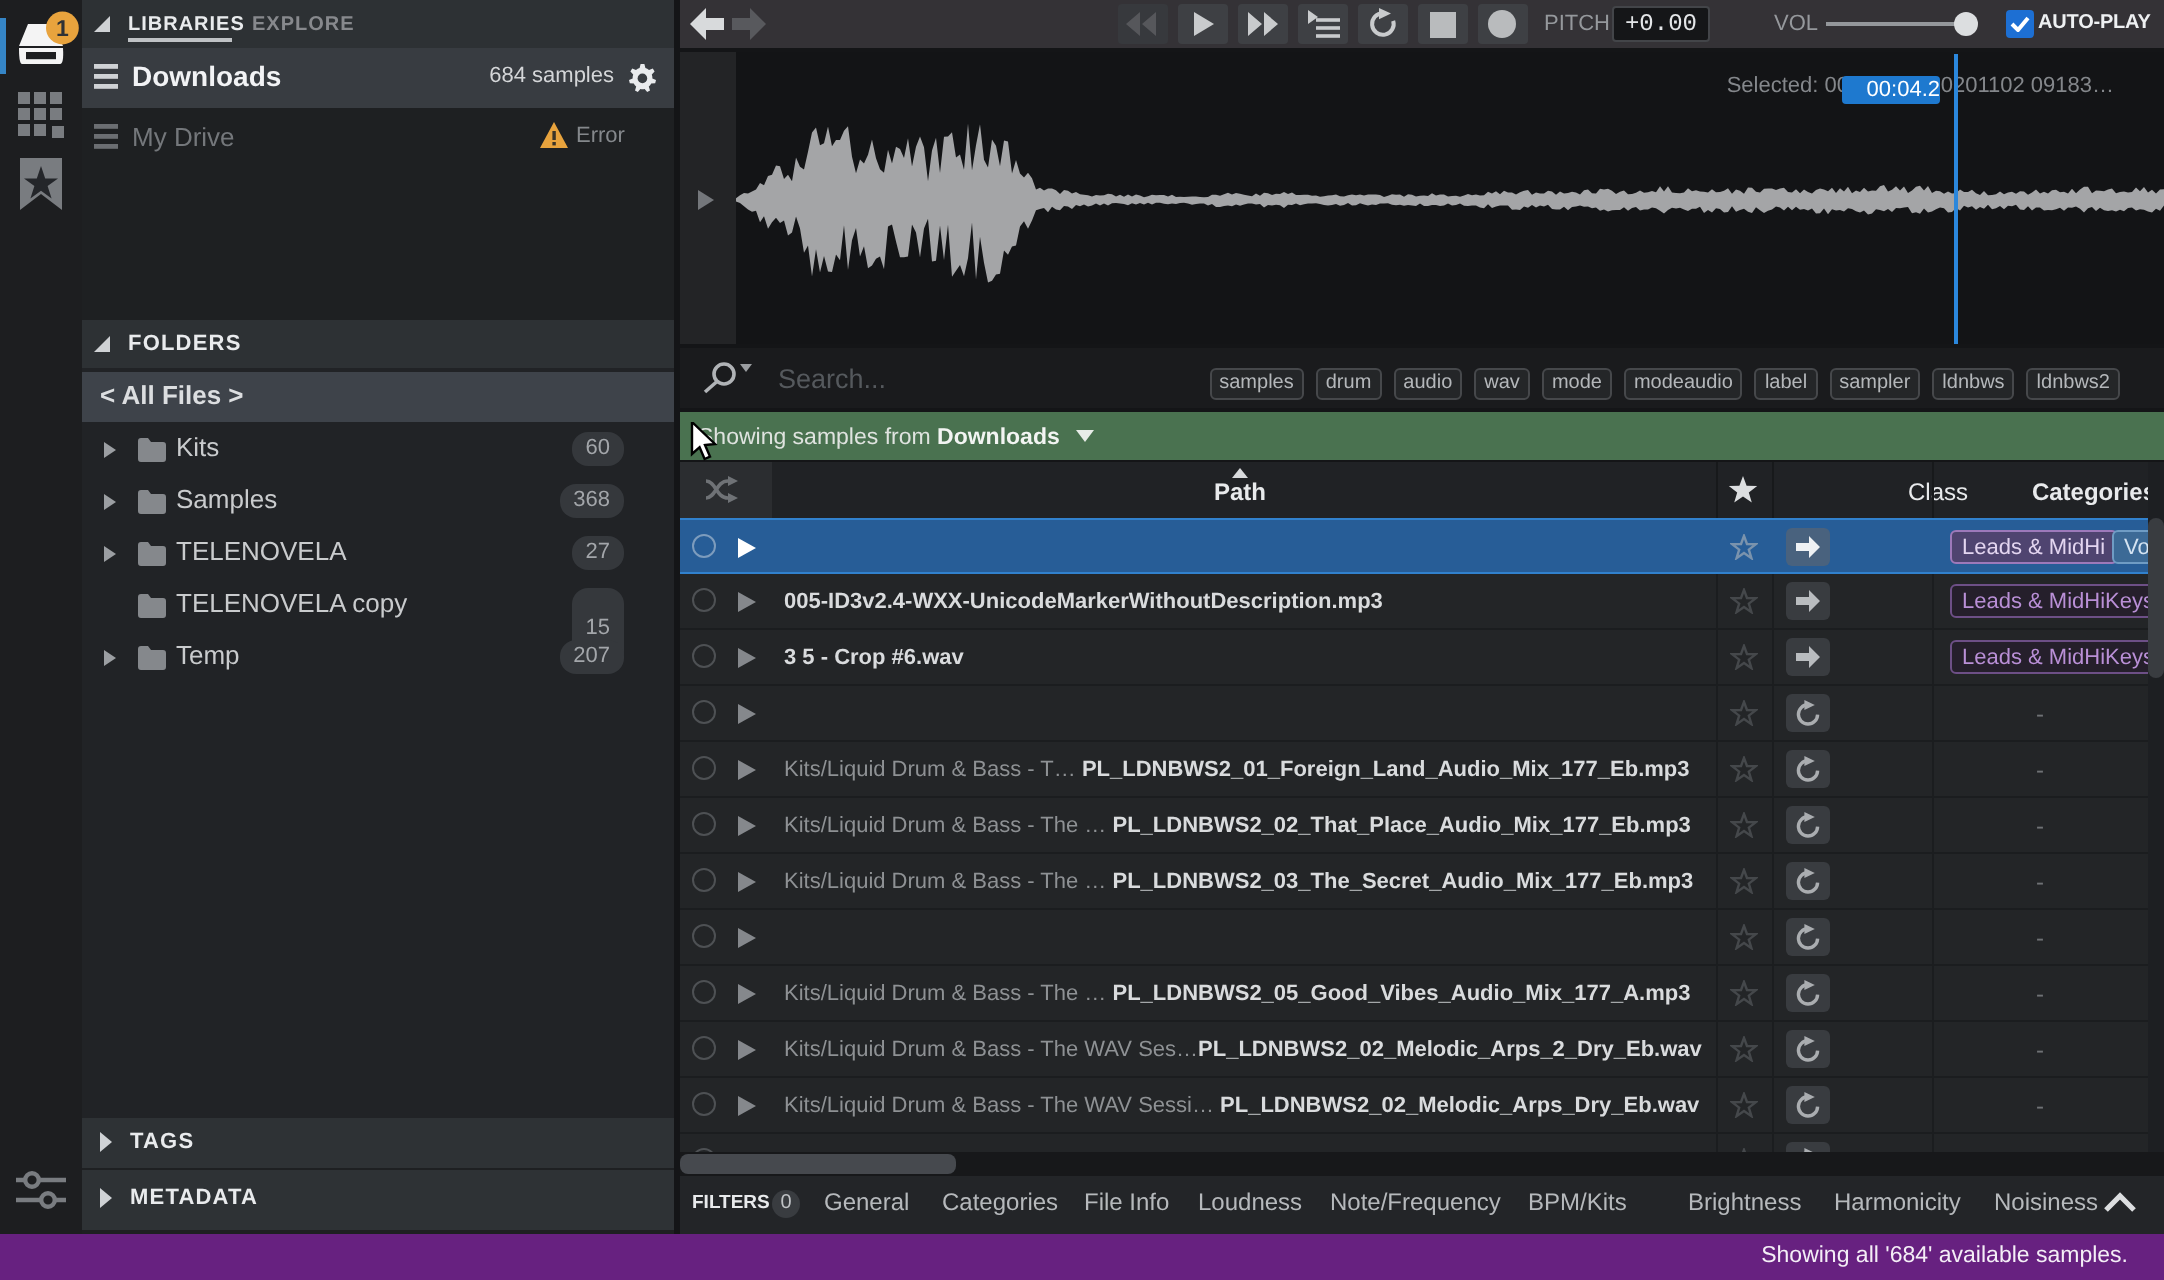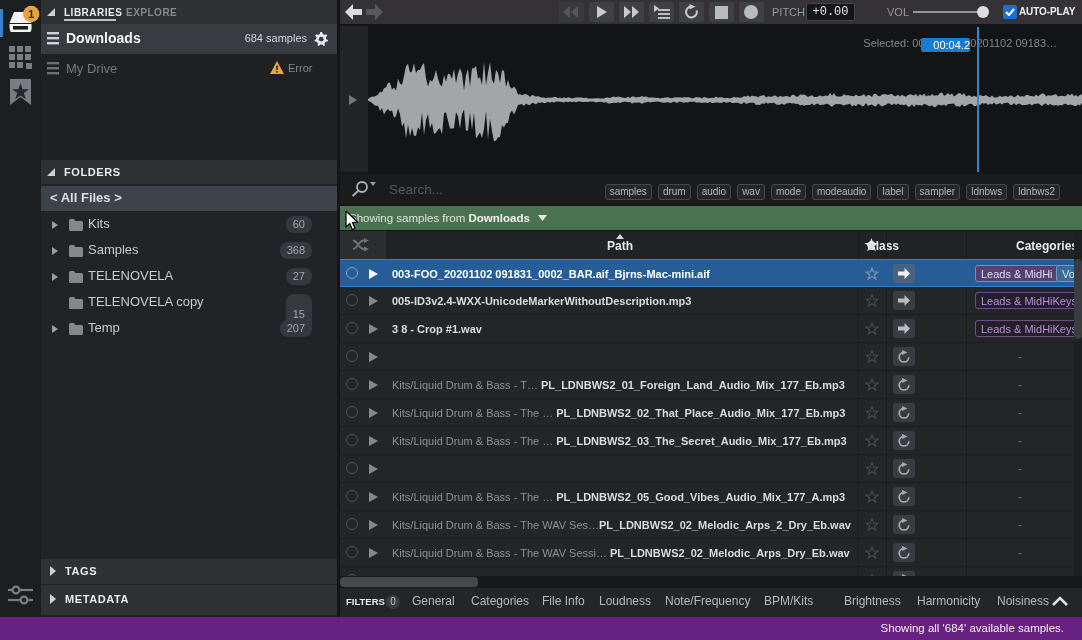--- a/index.html
+++ b/index.html
@@ -269,31 +269,30 @@
       <path d="M0 11 C5 11 5 2.5 11 2.5"></path>
     </g>
     <path d="M11 0 L16 2.5 L11 5 Z" fill="#6f7276"></path>
     <path d="M11 8.5 L16 11 L11 13.5 Z" fill="#6f7276"></path>
   </svg>
   <div class="abs" style="left:570px;top:239px;width:100px;text-align:center;font-size:12px;font-weight:bold;color:#e8eaec;">Path</div>
   <div class="abs" style="left:616px;top:234px;width:0;height:0;border-left:4px solid transparent;border-right:4px solid transparent;border-bottom:5px solid #d8dadc;"></div>
   <svg class="abs" style="left:864px;top:238px;" width="15" height="14" viewBox="0 0 15 14">
       <path d="M7.5 0 L9.3 4.9 L14.6 5 L10.4 8.2 L11.9 13.2 L7.5 10.2 L3.1 13.2 L4.6 8.2 L0.4 5 L5.7 4.9 Z" fill="#dcdee0"></path>
     </svg>
-  <div class="abs" style="left:867px;top:239px;width:80px;text-align:left;font-size:12px;font-weight:bold;color:#e8eaec;">Class</div>
+  <div class="abs" style="left:904px;top:239px;width:80px;text-align:right;font-size:12px;font-weight:normal;color:#e8eaec;">Class</div>
   <div class="abs" style="left:966px;top:239px;width:112px;text-align:right;font-size:12px;font-weight:bold;color:#e8eaec;">Categories</div>
   <div class="coldiv" style="left:858px;top:231px;height:345px;"></div>
   <div class="coldiv" style="left:886px;top:231px;height:345px;"></div>
   <div class="coldiv" style="left:966px;top:231px;height:345px;"></div>
 
   <div class="abs" id="rows">
       <div class="row sel" style="top:0px;">
         <div class="rowcirc"></div>
         <div class="rowplay"></div>
-        <div class="rowtext"><span class="pre"></span><span class="fn">003-FOO_20201102 091831_0002_BAR.aif_Bjrns-Mac-mini.aif</span></div>
         <div class="rowstar">
           <svg style="position:absolute;left:7px;top:7px;" width="14" height="13" viewBox="0 0 15 14">
             <path d="M7.5 1 L9.1 5.4 L13.9 5.5 L10.1 8.4 L11.5 13 L7.5 10.2 L3.5 13 L4.9 8.4 L1.1 5.5 L5.9 5.4 Z" fill="none" stroke="#7a93ad" stroke-width="1.3"></path>
           </svg>
         </div>
         <div class="classbtn">
           <svg style="position:absolute;left:5px;top:4px;" width="12" height="11" viewBox="0 0 12 11">
             <path d="M6.5 0 L12 5.5 L6.5 11 L6.5 7.5 L0 7.5 L0 3.5 L6.5 3.5 Z" fill="#eef1f4"></path>
           </svg>
         </div>
@@ -322,21 +321,21 @@
         <div class="catcell">
           <span class="catchip" style="left:9px;">Leads &amp; MidHiKeys</span>
         </div>
       </div>
       <div class="row" style="top:56px;">
         <div class="rowcirc"></div>
         <div class="rowplay"></div>
         <div style="position:absolute;left:518px;top:0;width:1px;height:28px;background:#1b1d1f;"></div>
         <div style="position:absolute;left:546px;top:0;width:1px;height:28px;background:#1b1d1f;"></div>
         <div style="position:absolute;left:626px;top:0;width:1px;height:28px;background:#1b1d1f;"></div>
-        <div class="rowtext"><span class="pre"></span><span class="fn">3 8 - Crop #1.wav</span></div>
+        <div class="rowtext"><span class="pre"></span><span class="fn">3 5 - Crop #6.wav</span></div>
         <div class="rowstar">
           <svg style="position:absolute;left:7px;top:7px;" width="14" height="13" viewBox="0 0 15 14">
             <path d="M7.5 1 L9.1 5.4 L13.9 5.5 L10.1 8.4 L11.5 13 L7.5 10.2 L3.5 13 L4.9 8.4 L1.1 5.5 L5.9 5.4 Z" fill="none" stroke="#45484b" stroke-width="1.3"></path>
           </svg>
         </div>
         <div class="classbtn">
           <svg style="position:absolute;left:5px;top:4px;" width="12" height="11" viewBox="0 0 12 11">
             <path d="M6.5 0 L12 5.5 L6.5 11 L6.5 7.5 L0 7.5 L0 3.5 L6.5 3.5 Z" fill="#b9bcbf"></path>
           </svg>
         </div>

